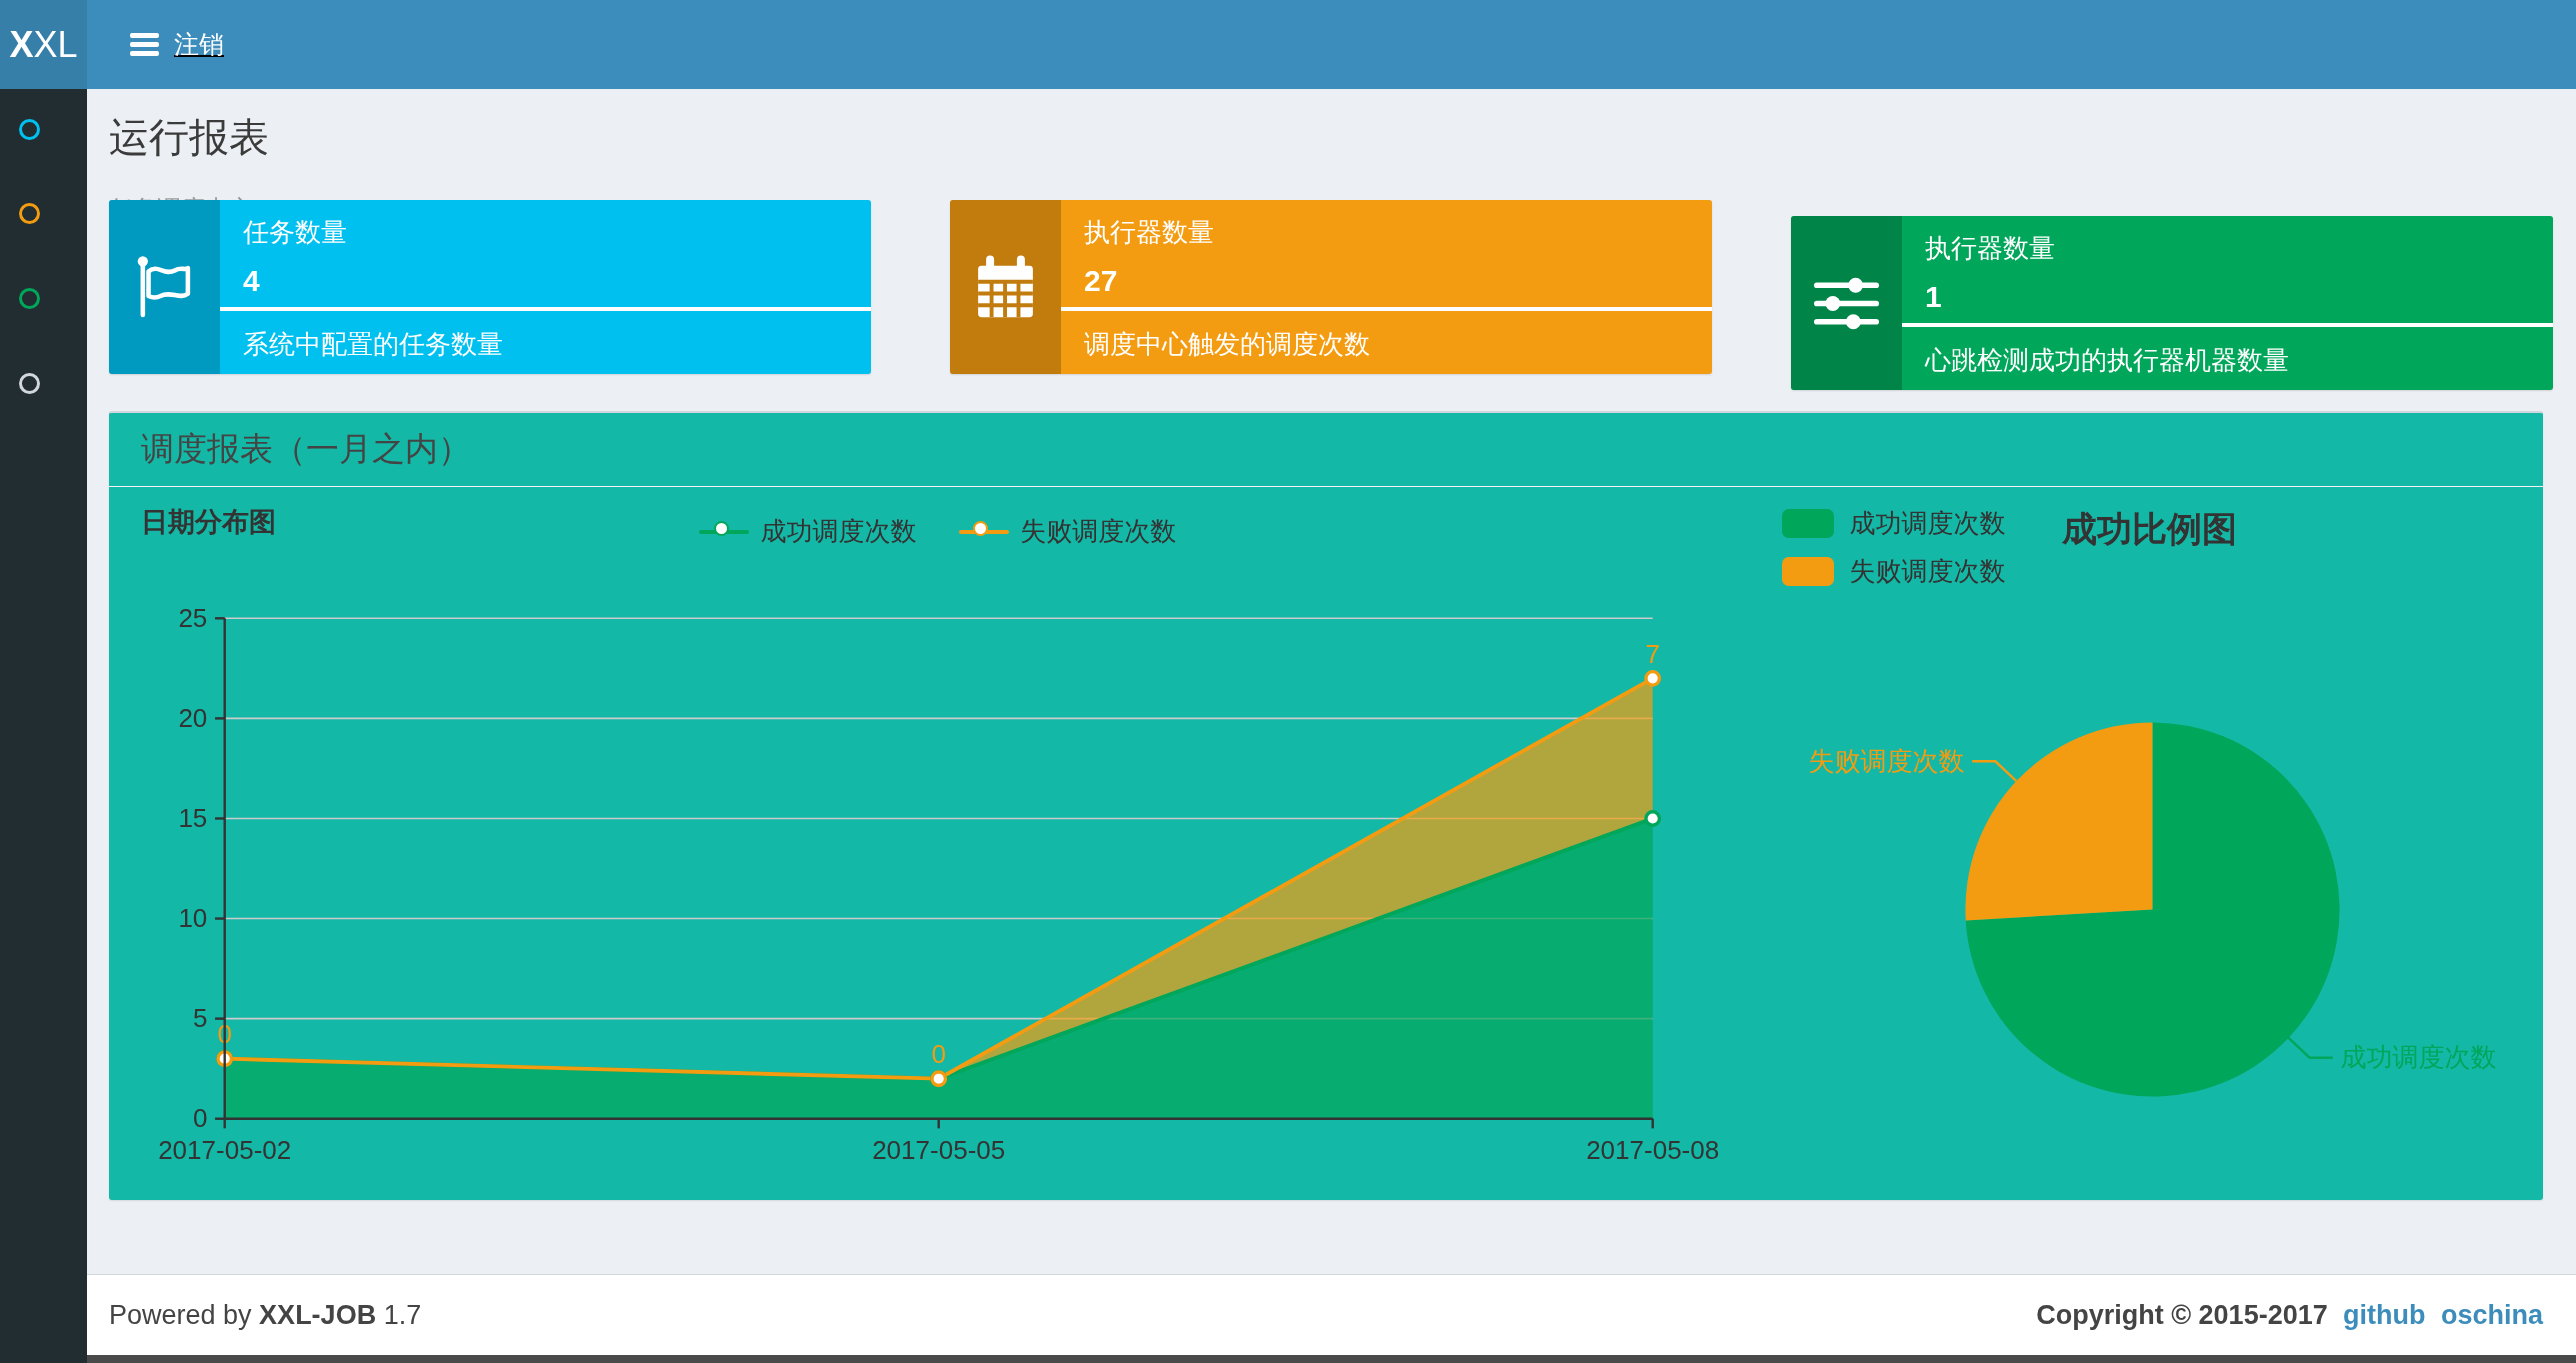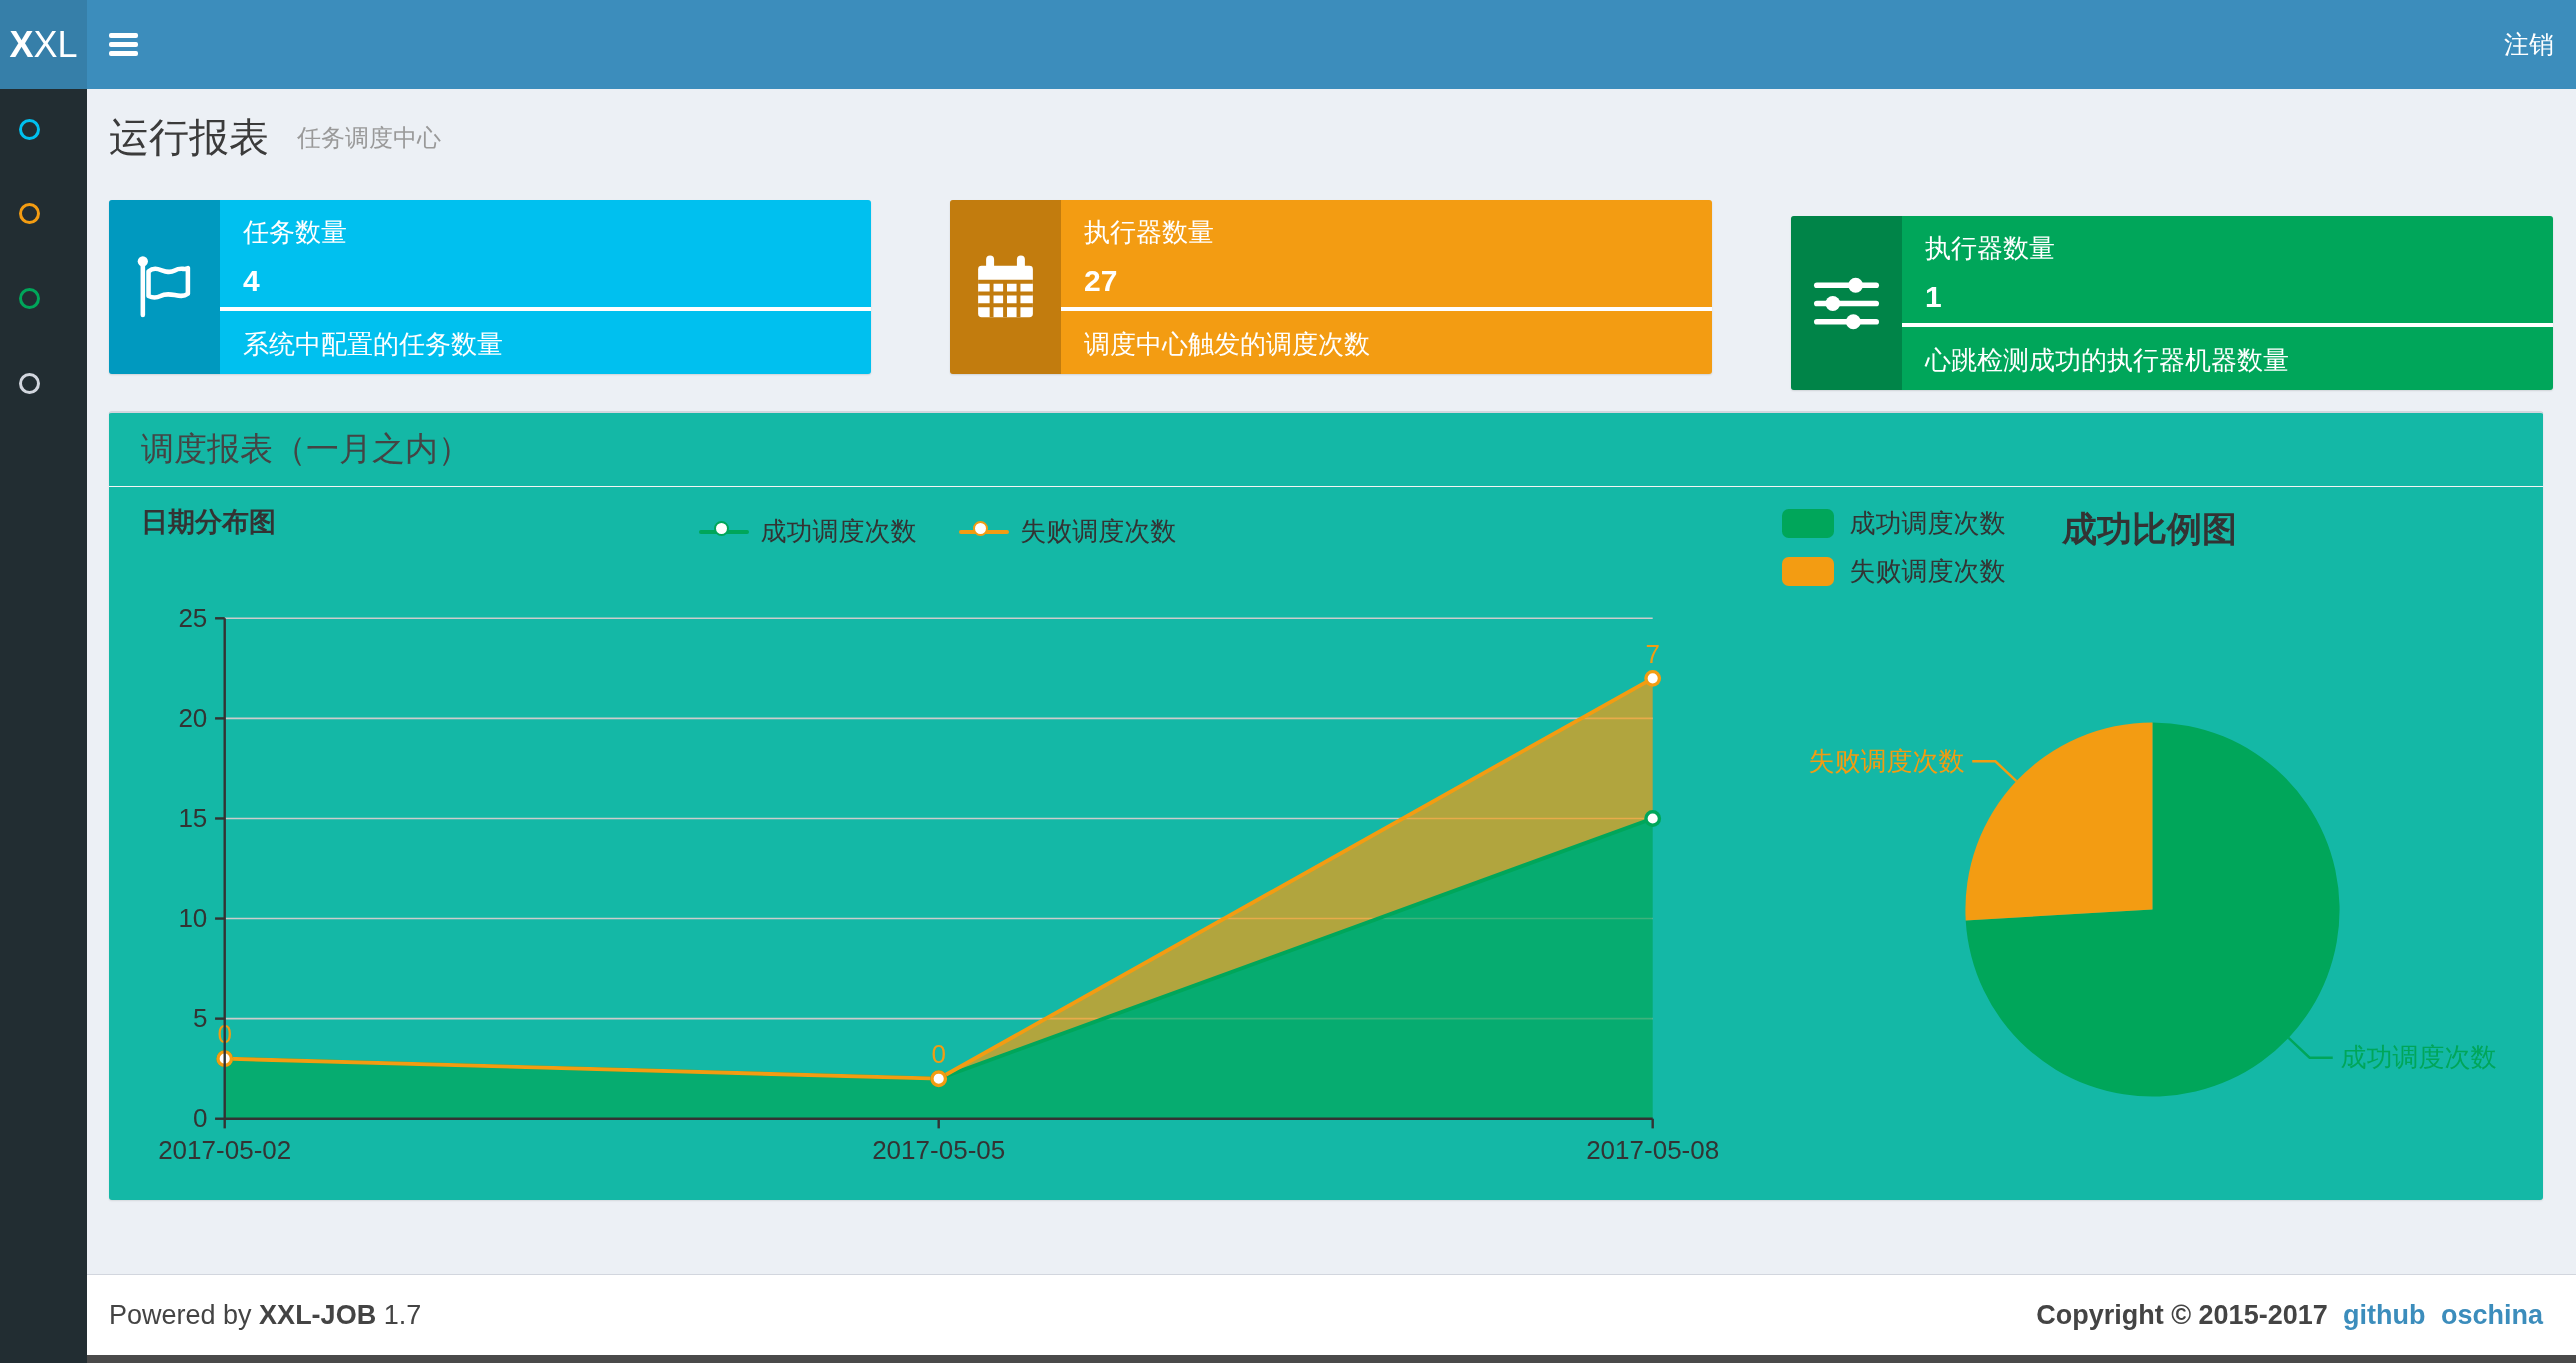--- a/index.html
+++ b/index.html
@@ -4,33 +4,33 @@
 <style>
   * { margin:0; padding:0; box-sizing:border-box; }
   html,body { width:2576px; height:1363px; overflow:hidden; }
   body { position:relative; font-family:"Liberation Sans","DejaVu Sans",sans-serif; background:#ecf0f5; }
 
   
   .navbar { position:absolute; top:0; left:0; right:0; height:89px; display:flex; z-index:5; }
   .logo { width:87px; height:89px; display:flex; align-items:center; justify-content:center;
           color:#fff; font-size:36px; font-weight:300; letter-spacing:0; }
   .logo b { font-weight:700; }
-  .nav-rest { flex:1; display:flex; align-items:center; justify-content:space-between; padding:0 22px; }
+  .nav-rest { flex:1; display:flex; align-items:center; padding:0 43px;text-decoration:underline; }
   .hamburger { width:44px; height:33px; display:flex; flex-direction:column; justify-content:center; gap:4.8px; cursor:pointer; }
   .hamburger span { display:block; width:29px; height:4.3px; background:#fff; border-radius:1.9px; }
   .logout { color:#fff; font-size:25px; cursor:pointer; }
 
   
   .sidebar { position:absolute; top:89px; left:0; width:87px; bottom:0; z-index:4; }
   .circle-icon { position:absolute; left:19px; width:21px; height:21px; border:3.9px solid #fff; border-radius:50%; cursor:pointer; }
 
   
   .content { position:absolute; left:87px; top:89px; right:0; bottom:0; background:#ecf0f5; }
 
-  .page-header { position:absolute; left:22px; top:21px; display:flex; align-items:center; gap:28px; }
+  .page-header { position:absolute; left:22px; top:21px; display:flex; align-items:flex-start; gap:28px;flex-direction:column; }
   .page-title { font-size:40px; font-weight:500; color:#3b3b3b; }
   .page-subtitle { font-size:24px; color:#999; }
 
   
   .info-row { position:absolute; left:22px; top:111px; width:2444px; height:174px; display:flex; gap:79px; }
   .info-box { flex:1; height:174px; display:flex; color:#fff; border-radius:2.9px; box-shadow:0 1px 1.9px rgba(0,0,0,.12); overflow:hidden; }
   .info-icon { width:111px; height:100%; background:rgba(0,0,0,.2); display:flex; align-items:center; justify-content:center; flex:none; }
   .info-icon svg { width:73px; height:77px; }
   .info-content { flex:1; position:relative; padding:15.4px 0 0 23px; }
   .info-title { font-size:26px; }

